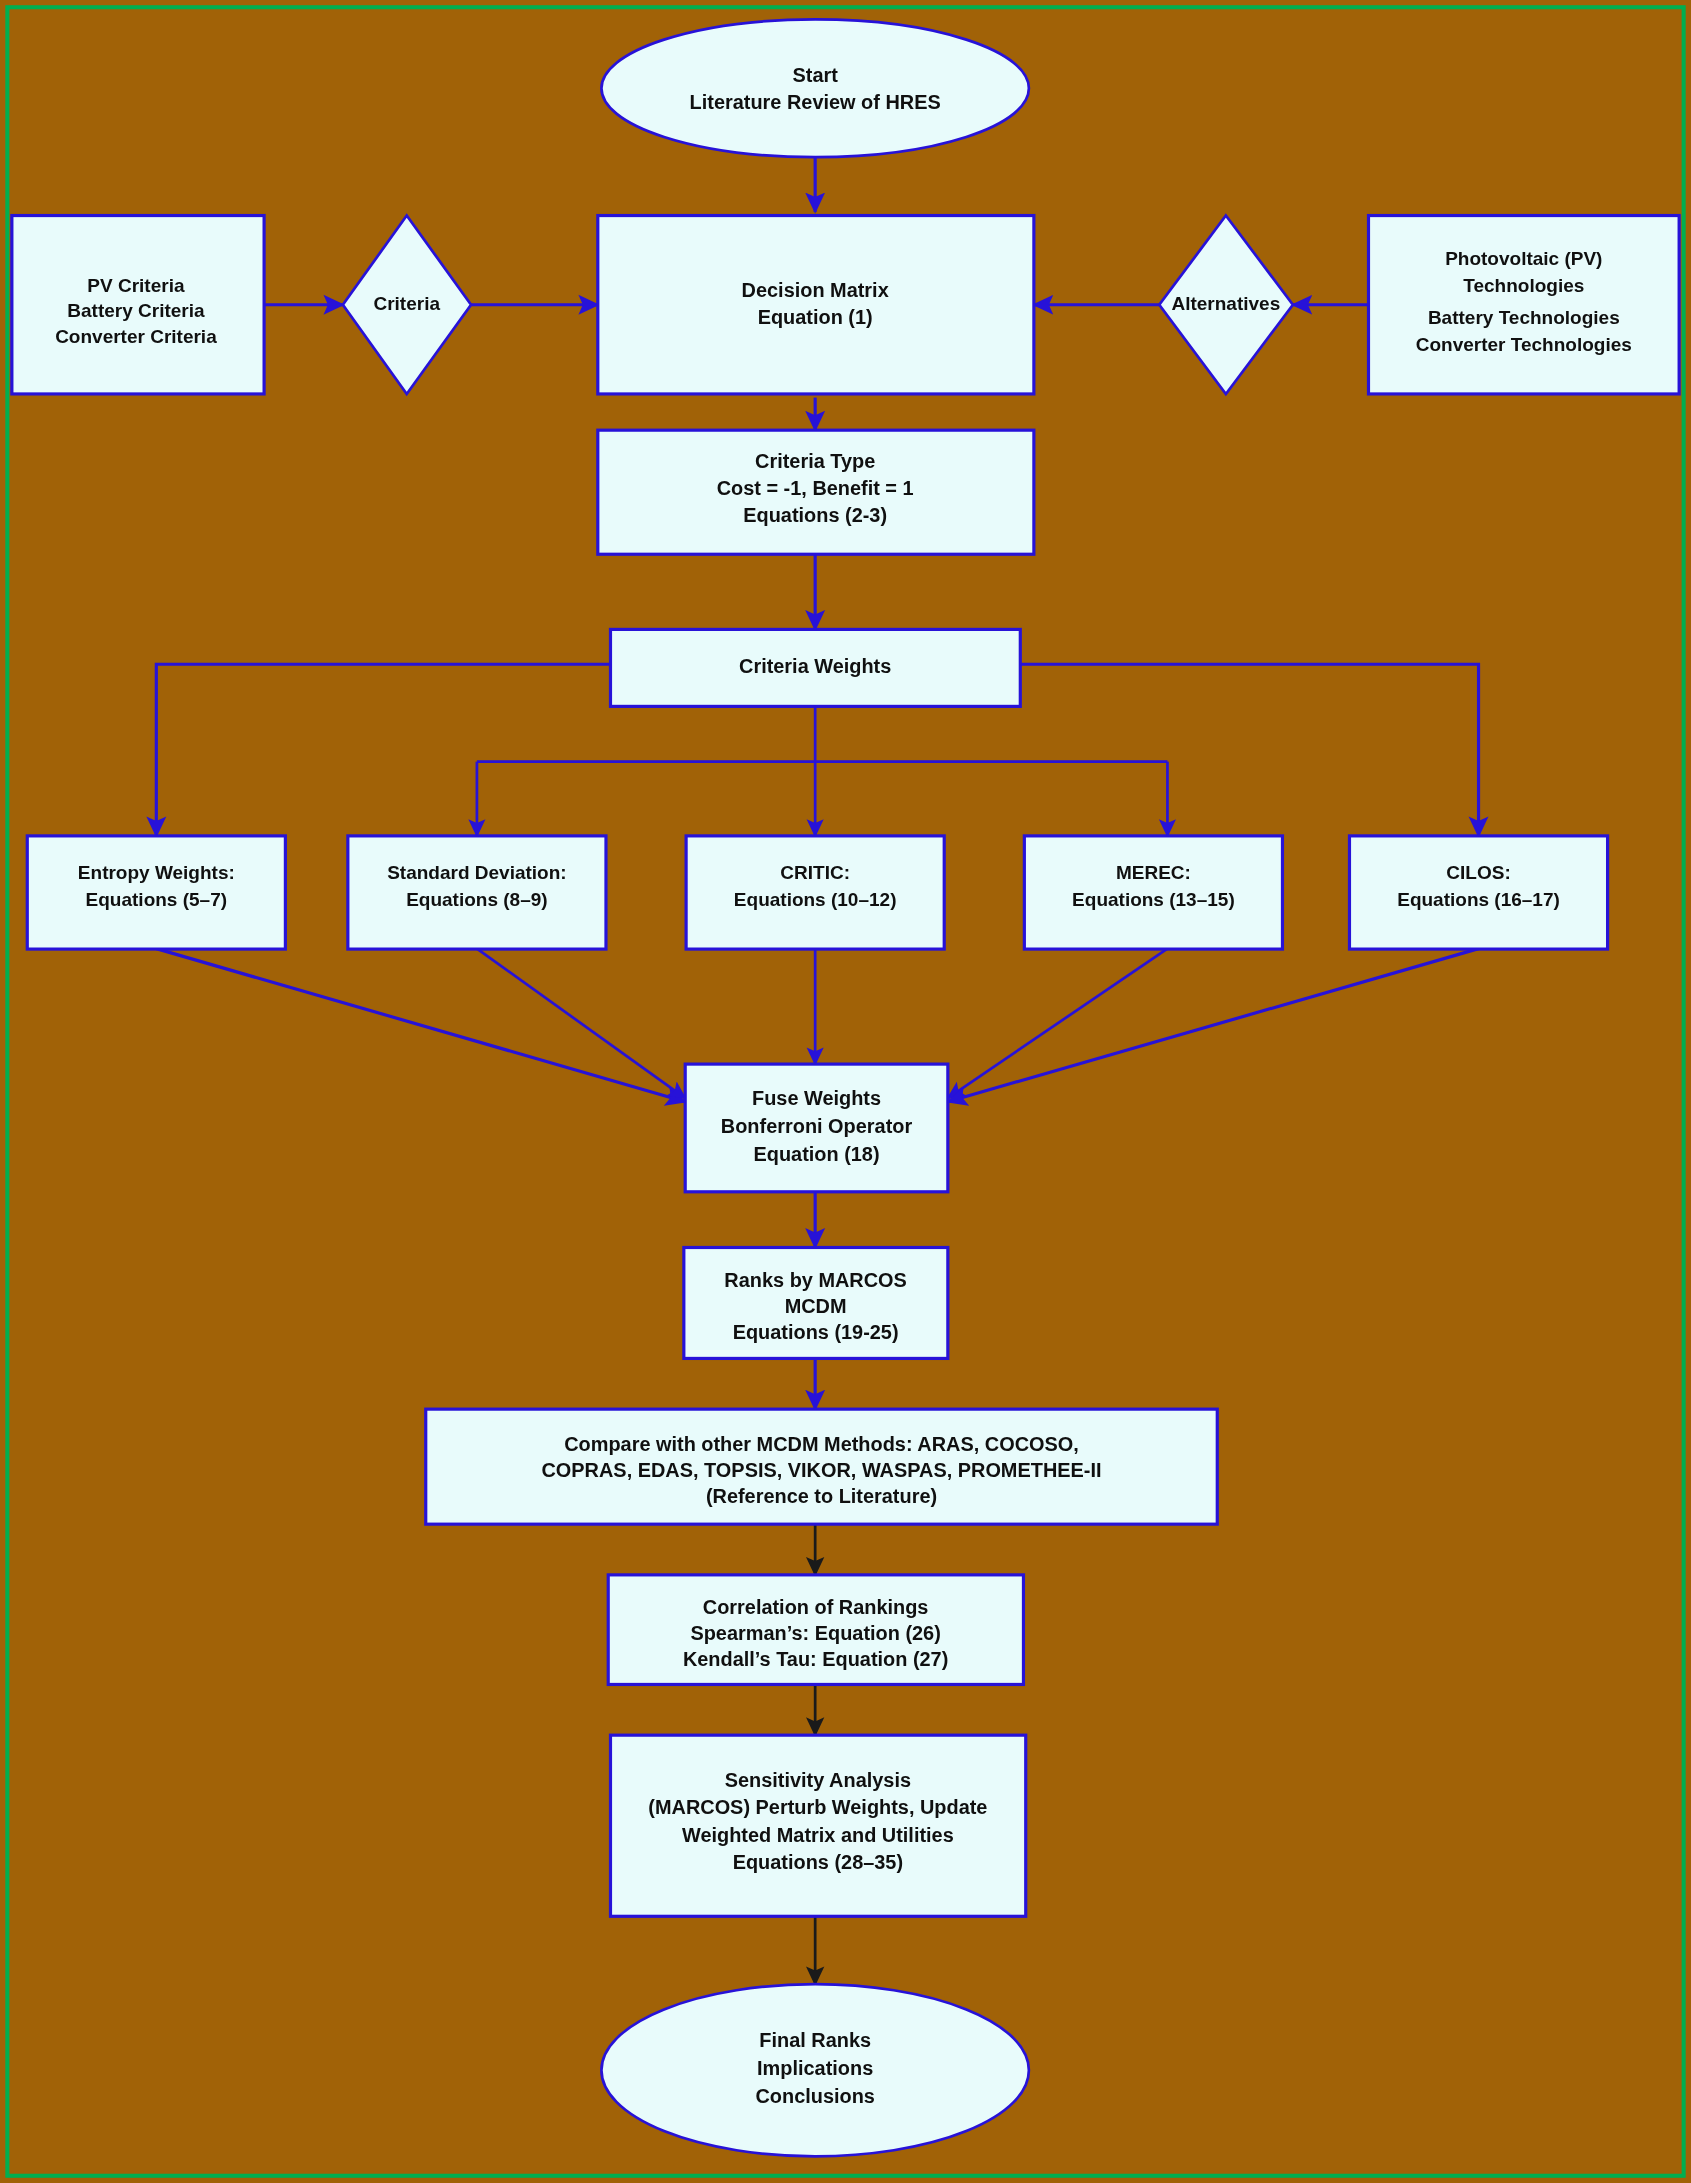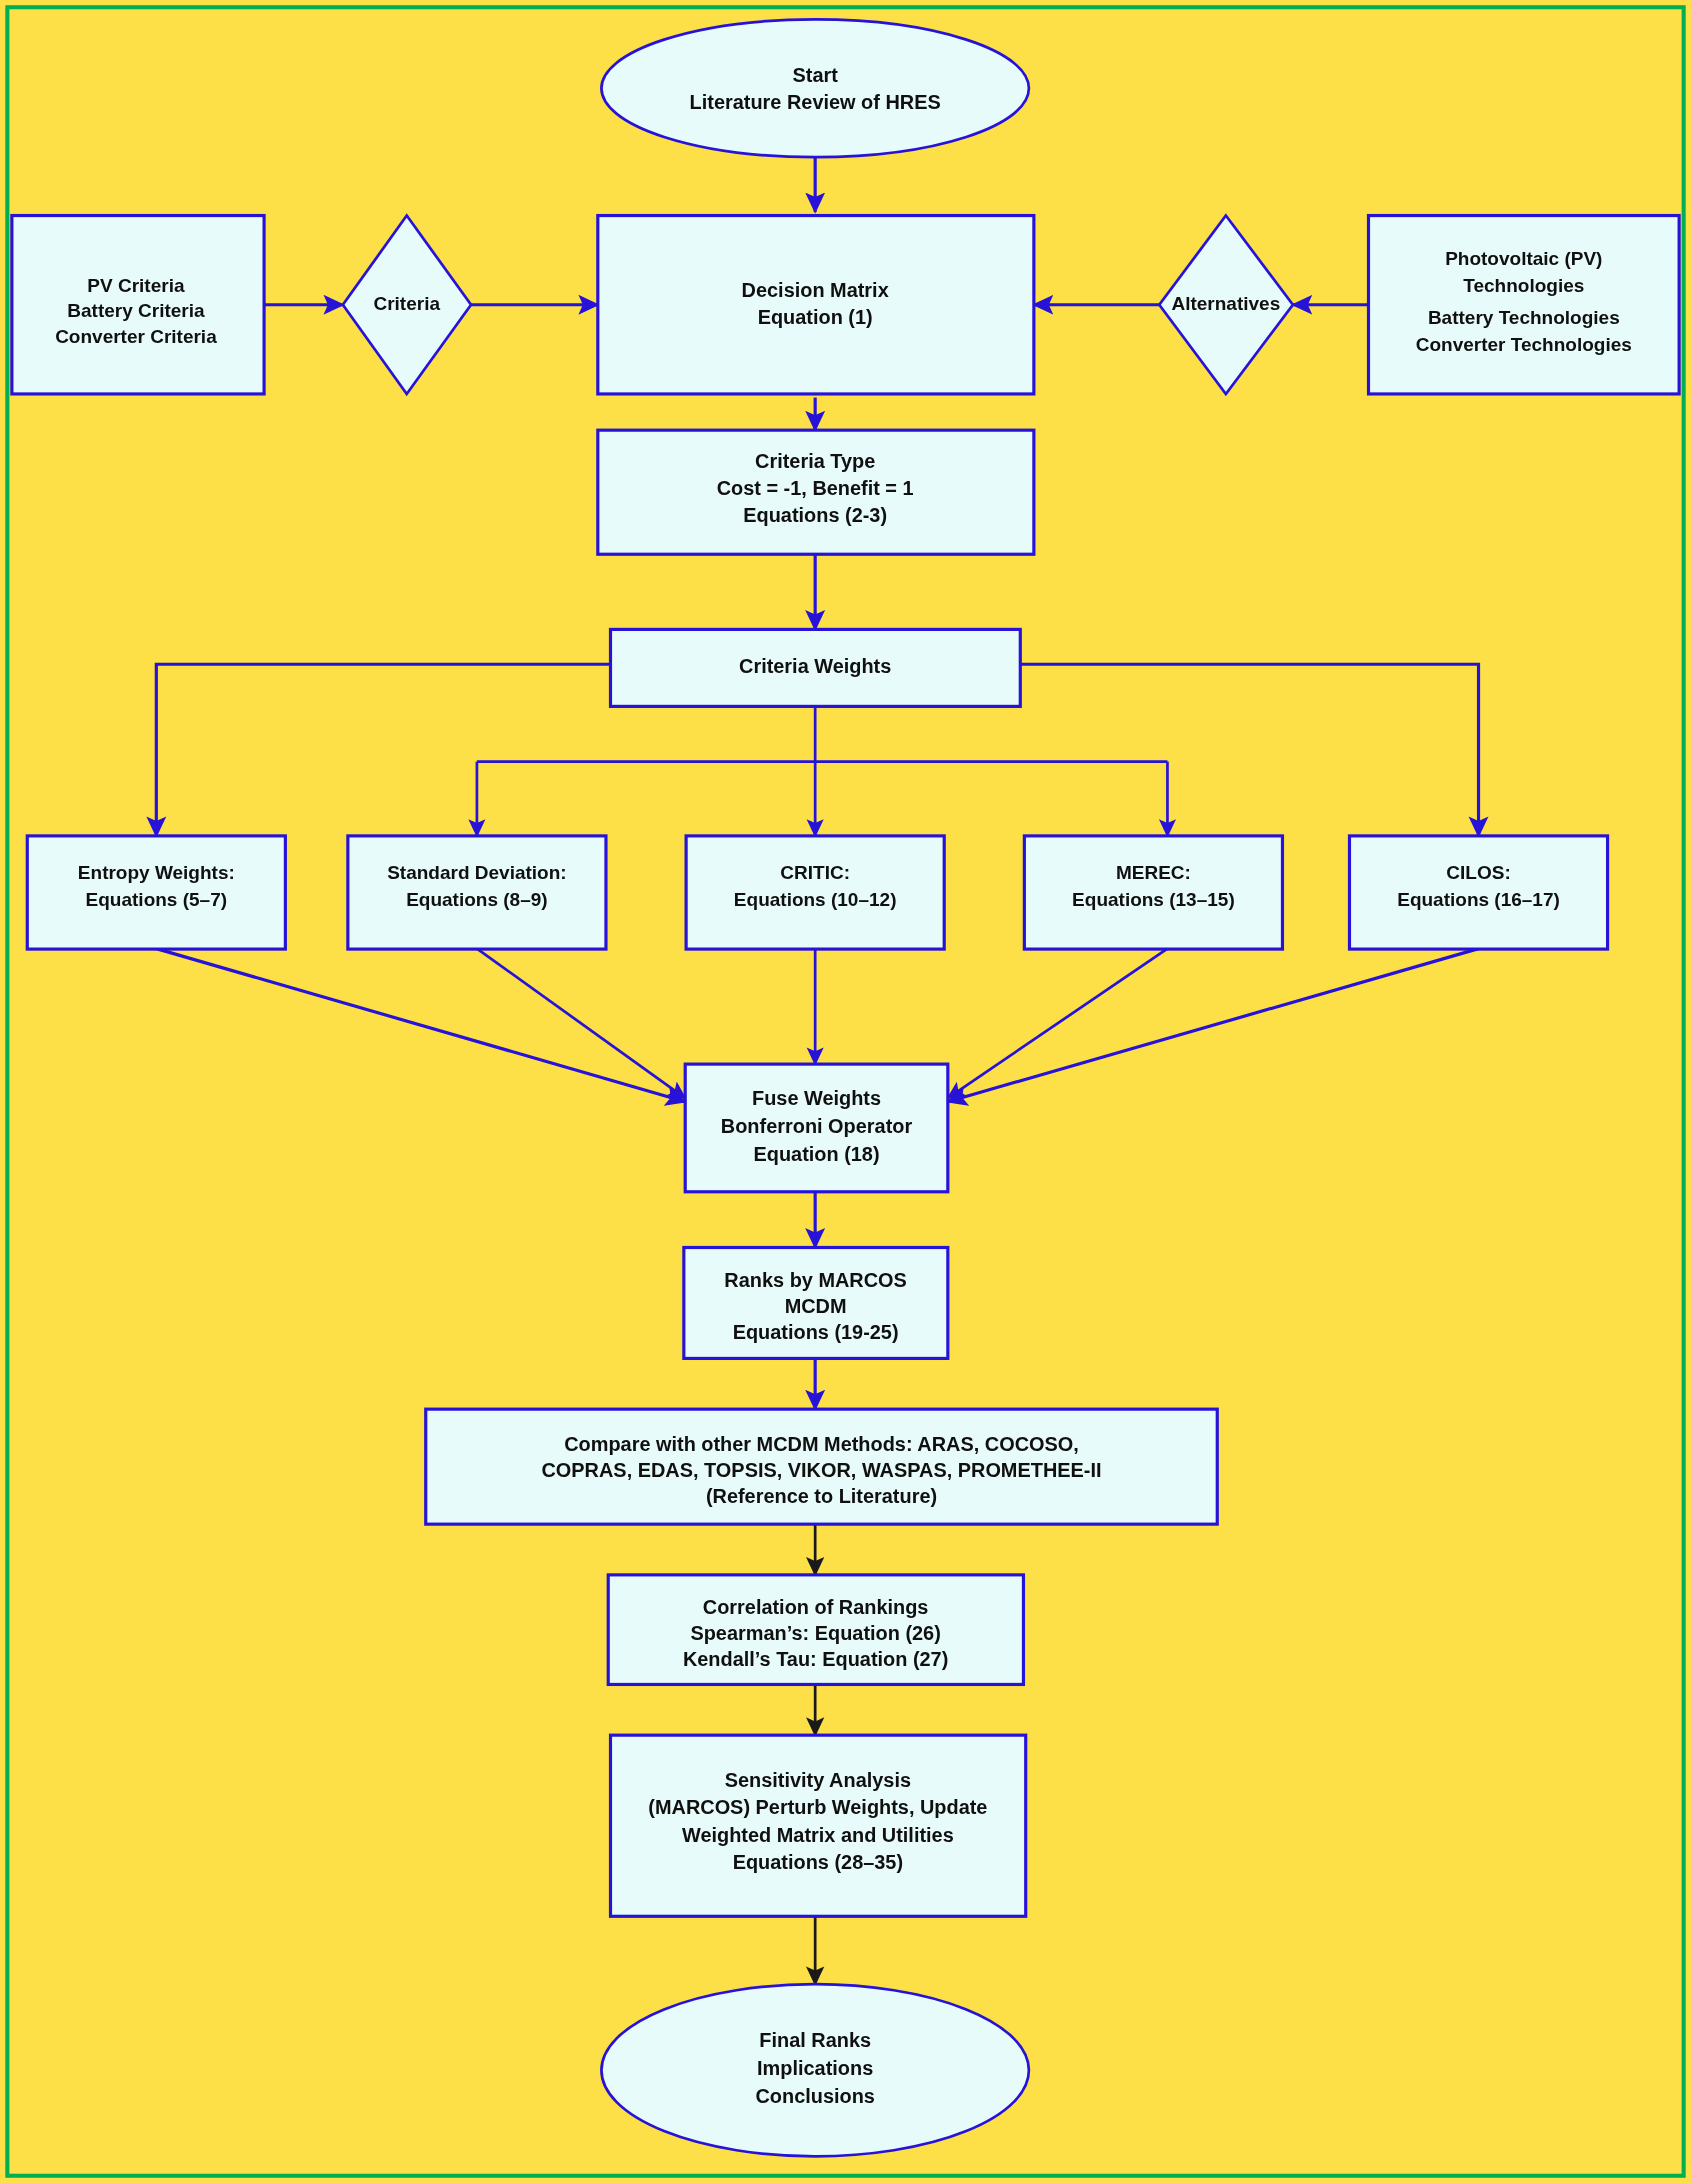--- a/index.html
+++ b/index.html
@@ -11,21 +11,21 @@
   body {
     width: 1691px;
     height: 2183px;
     font-family: "Liberation Sans", sans-serif;
     overflow: hidden;
   }
   #flowchart-root {
     position: relative;
     width: 1691px;
     height: 2183px;
-    background: #fde047;
+    background: #a16207;
   }
   svg.diagram {
     display: block;
     width: 1691px;
     height: 2183px;
   }
   .node-shape {
     fill: #e8fbfb;
     stroke: #2712d8;
     stroke-width: 7;

